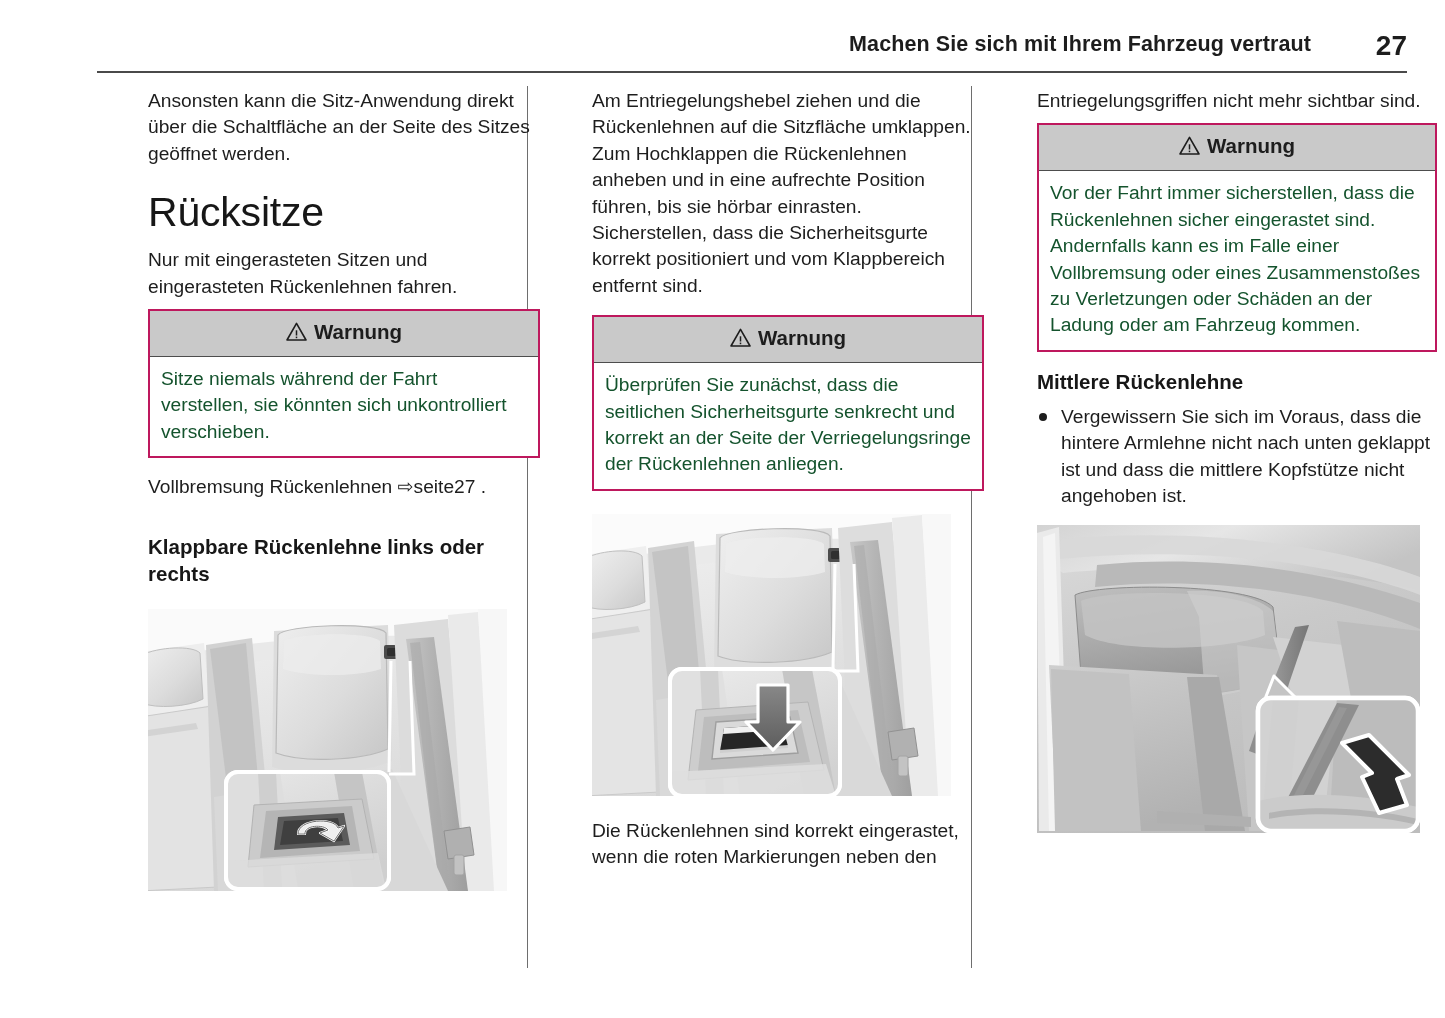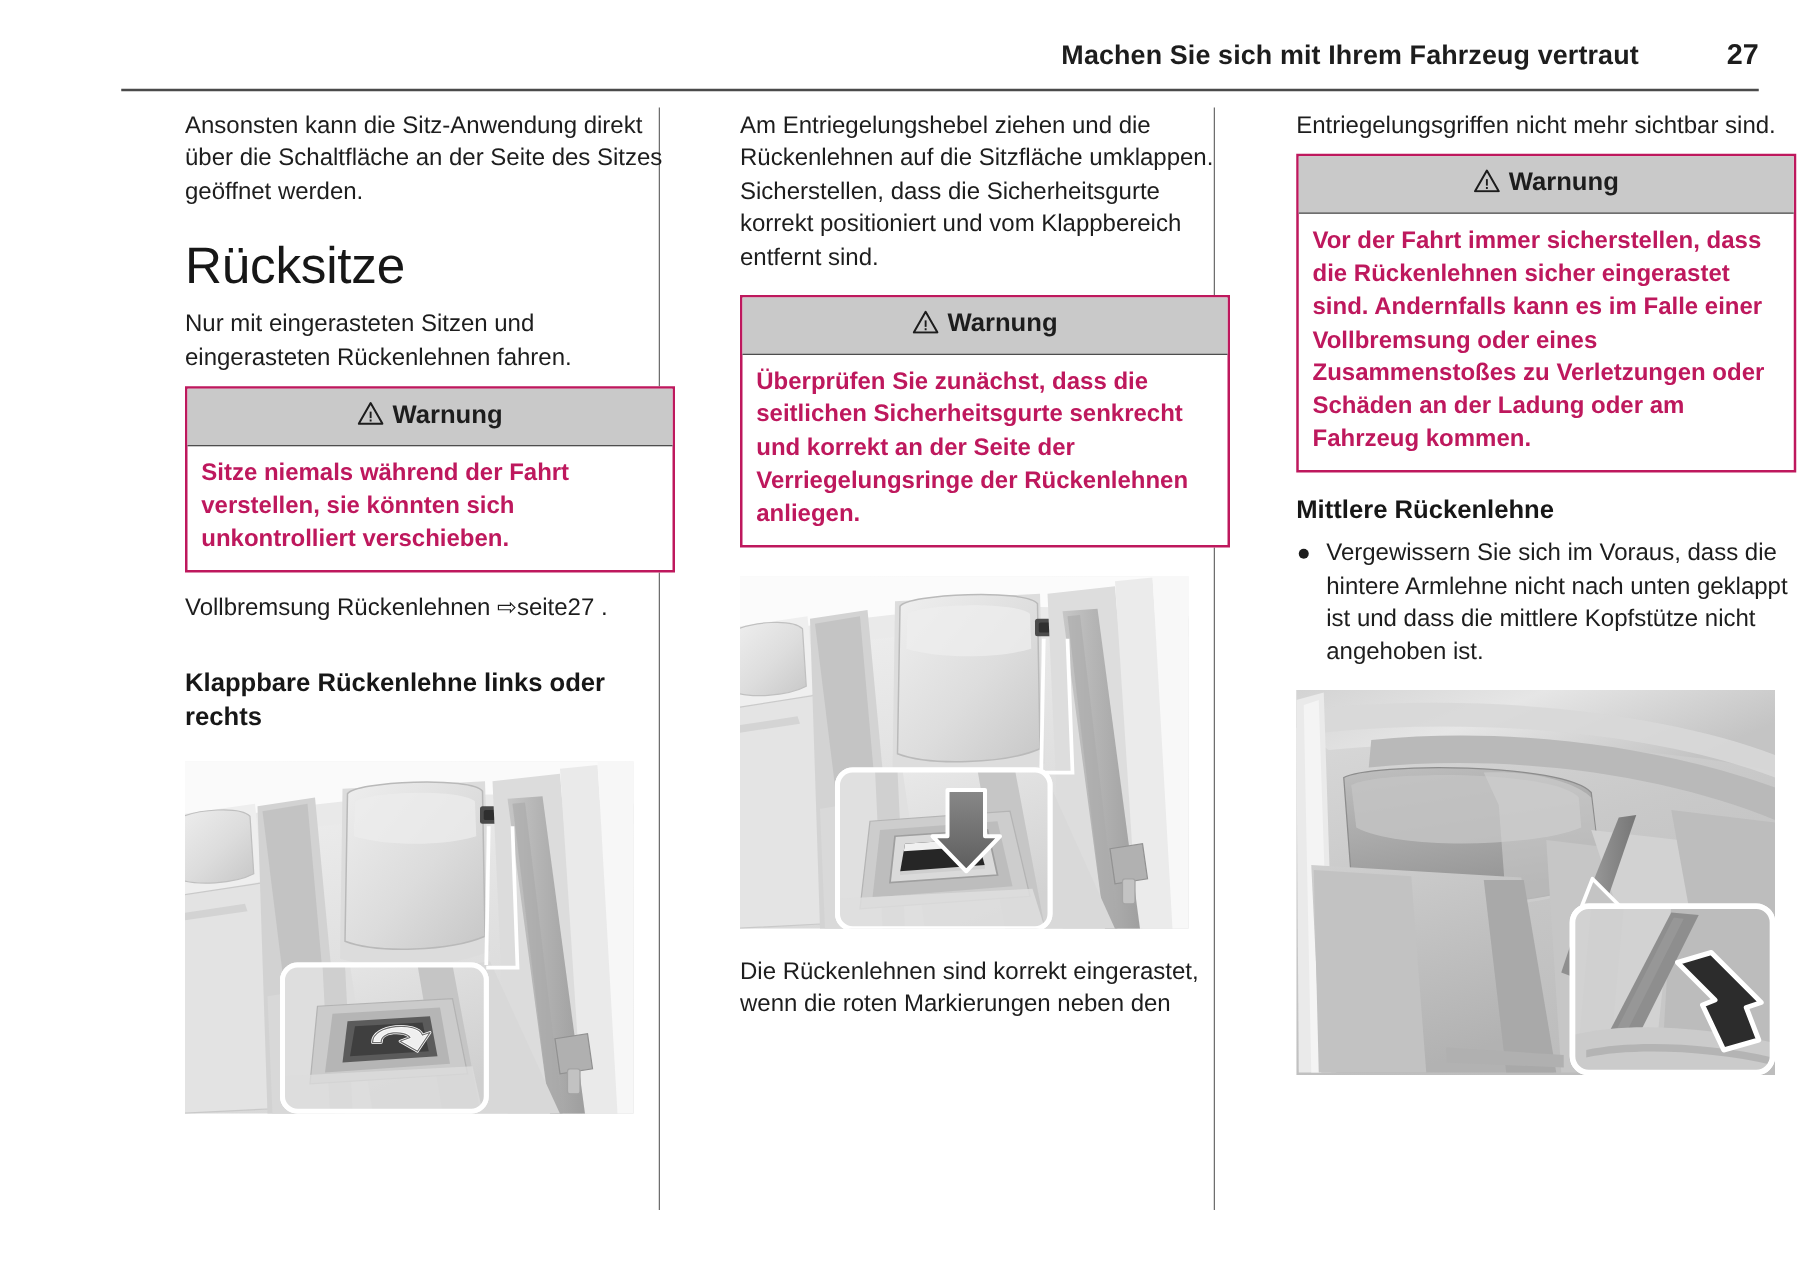--- a/index.html
+++ b/index.html
@@ -18,21 +18,21 @@
   .header{
     position:absolute;left:97px;top:32px;width:1310px;height:38px;
   }
   .header-title{
     position:absolute;right:96px;top:0;
     font-size:21.5px;font-weight:bold;letter-spacing:.1px;
     white-space:nowrap;color:#1d1d1d;
   }
   .header-pageno{
     position:absolute;right:0;top:-2px;
-    font-size:23px;font-weight:bold;color:#1d1d1d;
+    font-size:28px;font-weight:bold;color:#1d1d1d;
   }
   .header-rule{
     position:absolute;left:97px;top:71px;width:1310px;height:2px;
     background:#4a4a4a;
   }
 
   
   .col-rule{position:absolute;top:86px;width:1px;height:882px;background:#6e6e6e;}
   .col-rule.one{left:527px;}
   .col-rule.two{left:971px;}
@@ -89,22 +89,21 @@
   }
   .warnbox .wb-head .tri{
     display:inline-block;
     vertical-align:-2px;
     margin-right:7px;
   }
   .warnbox .wb-body{
     padding:9px 11px 11px 11px;
     font-size:19.2px;
     line-height:26.4px;
-    color:#be185d;
-    font-weight:bold;
+    color:#14532d;
   }
 
   
   ul.bullets{margin:0;padding:0;list-style:none;}
   ul.bullets li{
     position:relative;
     padding-left:24px;
     font-size:19.2px;
     line-height:26.4px;
     color:#1d1d1d;
@@ -273,20 +272,21 @@
           </g>
         </g>
       </svg>
     </div>
 
   </div>
 
   <div class="col c2">
 
     <p class="body">Am Entriegelungshebel ziehen und die Rückenlehnen auf die Sitzfläche umklappen.</p>
+    <p class="body">Zum Hochklappen die Rückenlehnen anheben und in eine aufrechte Position führen, bis sie hörbar einrasten.</p>
     <p class="body">Sicherstellen, dass die Sicherheitsgurte korrekt positioniert und vom Klappbereich entfernt sind.</p>
 
     <div class="gap-md"></div>
 
     <div class="warnbox">
       <div class="wb-head">
         <span class="tri">
           <svg width="21" height="19" viewBox="0 0 21 19">
             <path d="M10.5 1.4 L20 18 L1 18 Z" fill="none" stroke="#1d1d1d" stroke-width="1.6" stroke-linejoin="round"></path>
             <rect x="9.75" y="8.3" width="1.5" height="5.2" fill="#1d1d1d"></rect>

